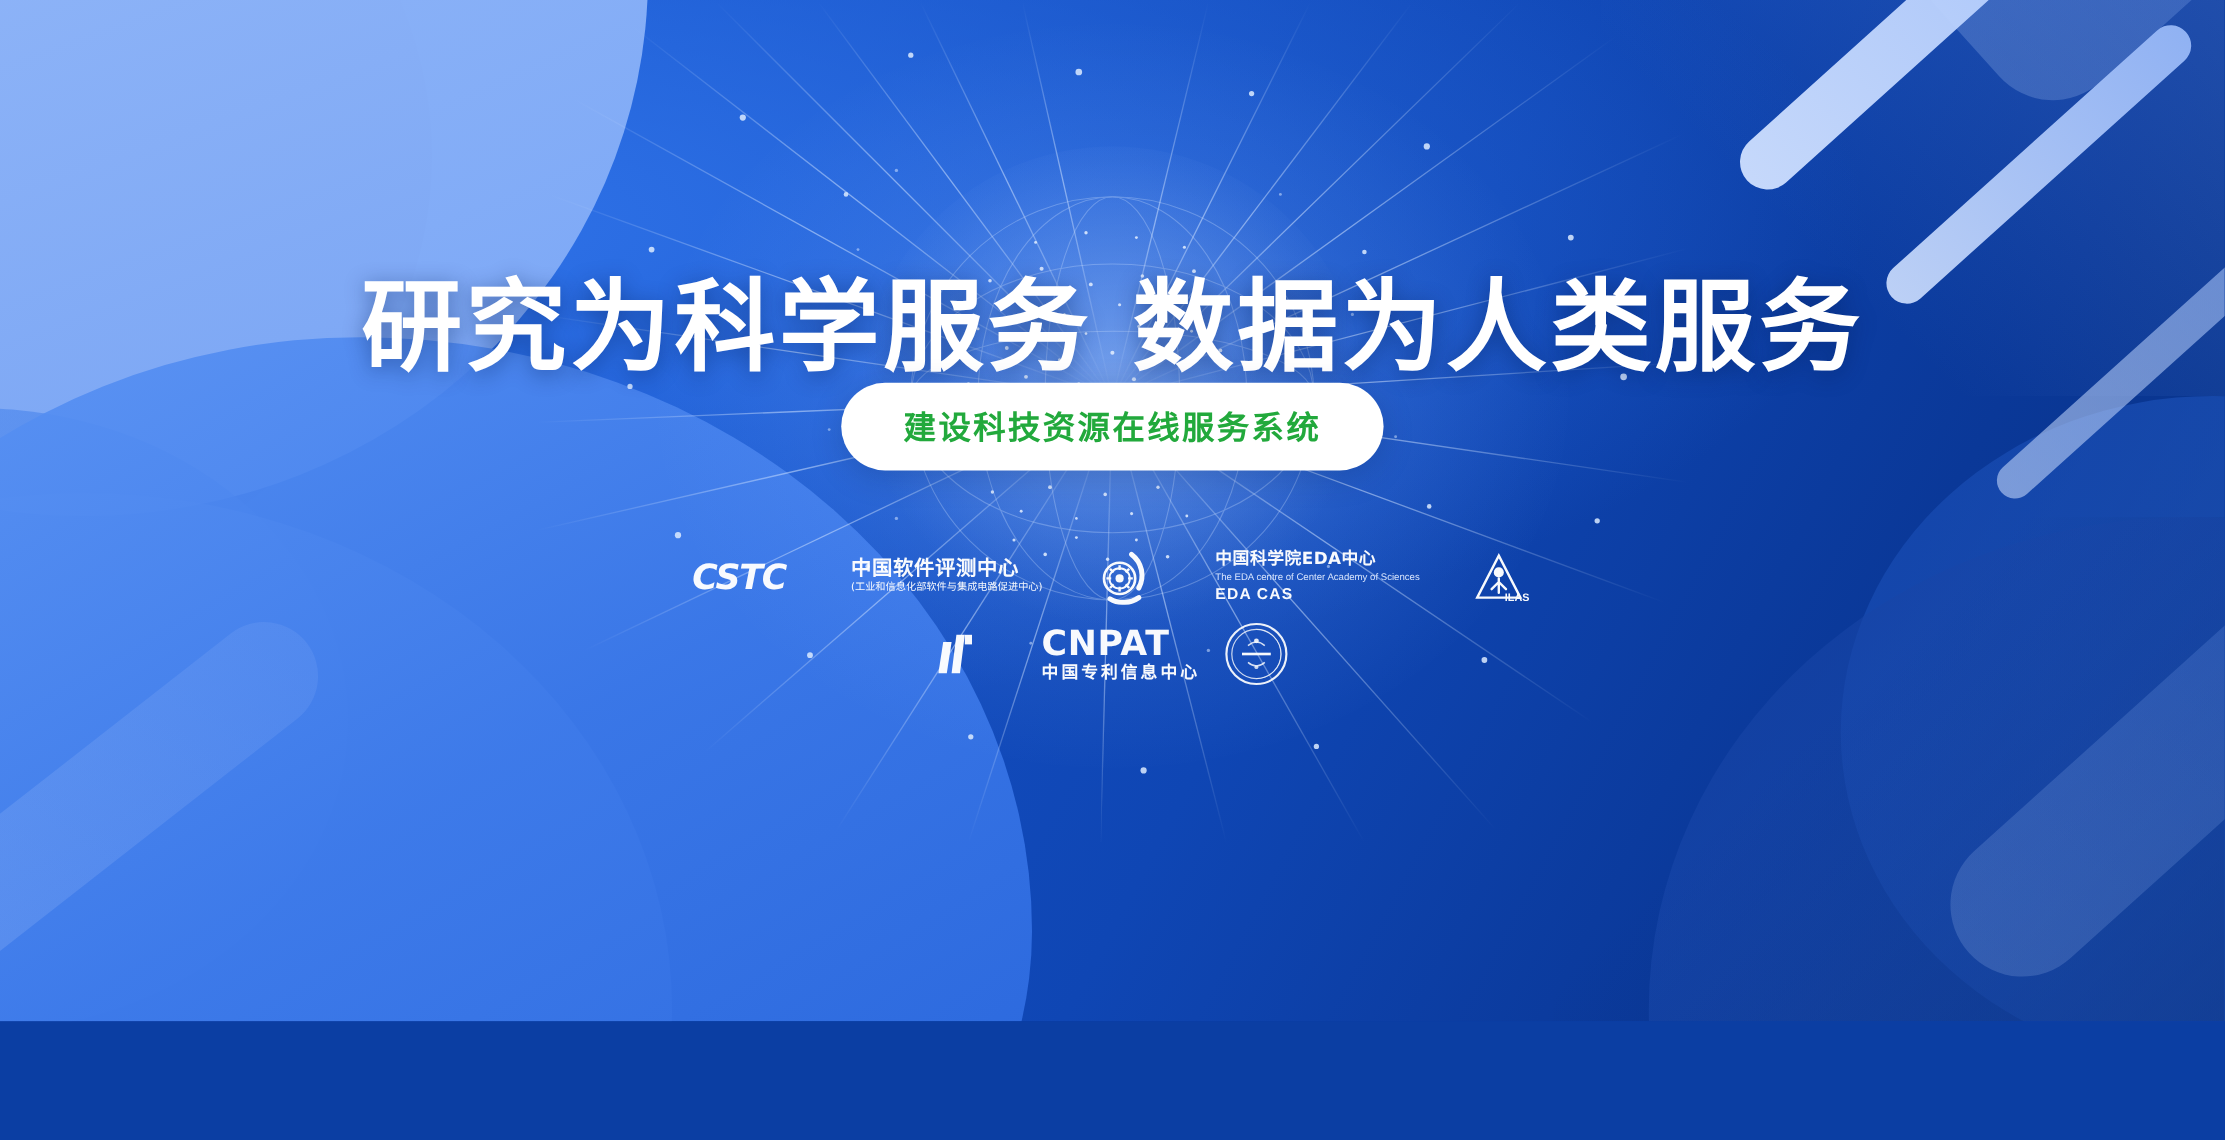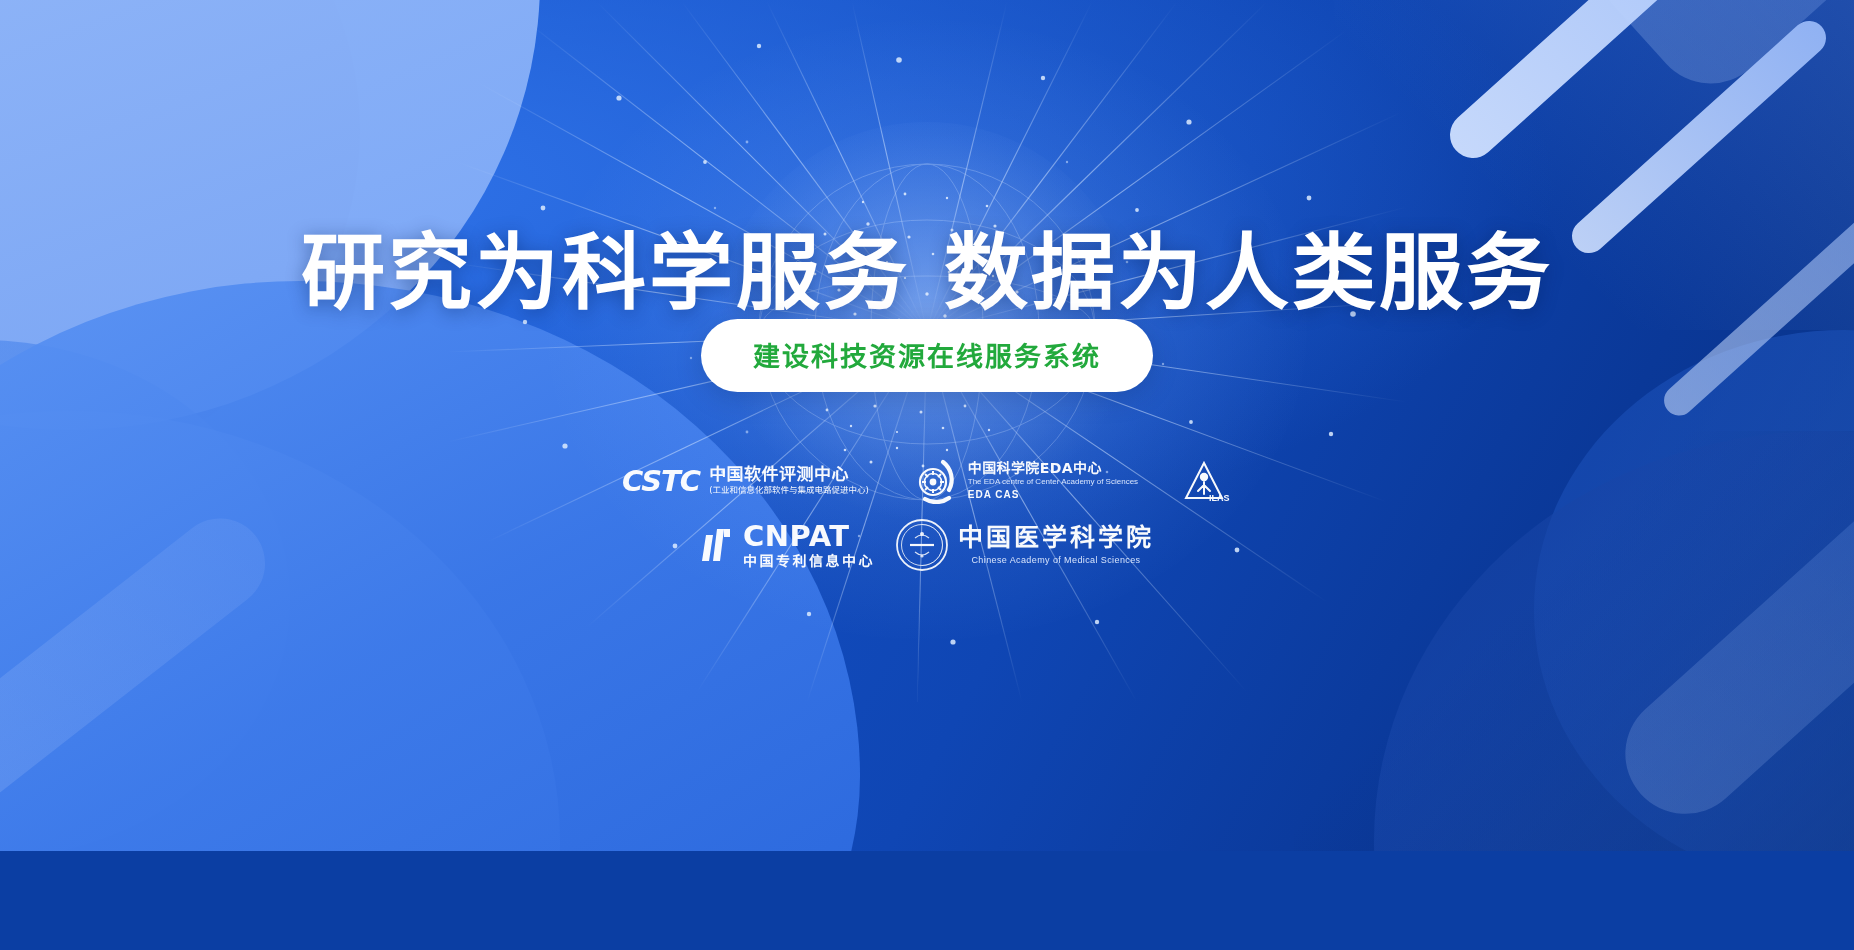--- a/index.html
+++ b/index.html
@@ -140,38 +140,38 @@
     flex-direction:column;
     align-items:center;
     gap:14px;
   }
   .logo-row{display:flex;align-items:center;justify-content:center;}
   .logo-row.row1{gap:44px;}
   .logo-row.row2{gap:20px;}
 
   .logo{display:flex;align-items:center;gap:9px;opacity:.97;}
   .logo .mark{flex:0 0 auto;display:flex;align-items:center;justify-content:center;}
-  .logo .txt{display:flex;flex-direction:column;justify-content:center;line-height:1.12;}
+  .logo .txt{display:flex;flex-direction:column;justify-content:center;line-height:1.12;margin-left:45px;}
 
   .cn{color:#ffffff;font-family:"DejaVu Sans","Liberation Sans",sans-serif;}
   .en{color:#dde9ff;font-family:"Liberation Sans",sans-serif;}
 
   
   .cstc-word{
     font-family:"DejaVu Sans","Liberation Sans",sans-serif;
     font-size:29px;font-weight:bold;font-style:italic;color:#ffffff;
     letter-spacing:-1px;
   }
   .cstc-cn{font-size:17px;font-weight:bold;letter-spacing:.5px;}
   .cstc-sub{font-size:8.5px;letter-spacing:0;margin-top:2px;}
 
   
   .eda-cn{font-size:14px;font-weight:bold;letter-spacing:.4px;}
   .eda-en{font-size:8px;margin-top:2px;}
-  .eda-tag{font-size:10px;font-weight:bold;color:#ffffff;letter-spacing:1px;margin-top:2px;}
+  .eda-tag{font-size:13px;font-weight:bold;color:#ffffff;letter-spacing:1px;margin-top:2px;}
 
   
   .ilas-l1,.ilas-l2{font-size:12px;font-weight:bold;letter-spacing:.2px;}
   .ilas-en{font-size:6.5px;letter-spacing:.2px;margin-top:2px;}
 
   
   .cnpat-word{
     font-family:"DejaVu Sans","Liberation Sans",sans-serif;
     font-size:29px;font-weight:bold;color:#ffffff;letter-spacing:.5px;
   }
@@ -461,24 +461,20 @@
               <circle cx="27" cy="27" r="25" stroke="#ffffff" stroke-width="1.8" fill="none" opacity=".95"></circle>
               <circle cx="27" cy="27" r="20.5" stroke="#ffffff" stroke-width="1" fill="none" opacity=".8"></circle>
               <path d="M15 27 h24" stroke="#ffffff" stroke-width="2.2"></path>
               <path d="M20 20 q7 -6 14 0" stroke="#ffffff" stroke-width="1.2" fill="none" opacity=".85"></path>
               <path d="M20 34 q7 6 14 0" stroke="#ffffff" stroke-width="1.2" fill="none" opacity=".85"></path>
               <circle cx="27" cy="16" r="2" fill="#ffffff" opacity=".9"></circle>
               <circle cx="27" cy="38" r="1.6" fill="#ffffff" opacity=".8"></circle>
               <path d="M27 6.5 a20.5 20.5 0 0 1 0 41" stroke="#ffffff" stroke-width="0.8" fill="none" opacity=".5"></path>
             </svg>
           </div>
-          <div class="txt" style="align-items:center;">
-            <div class="cn cams-cn">中国医学科学院</div>
-            <div class="en cams-en">Chinese Academy of Medical Sciences</div>
-          </div>
         </div>
 
 
       </div>
 
     </div>
   </div>
 </div>
 
 </body></html>

